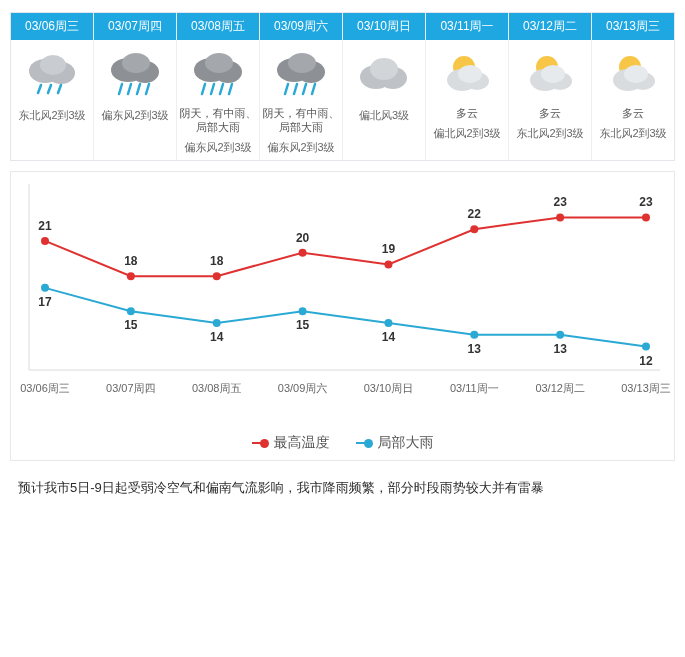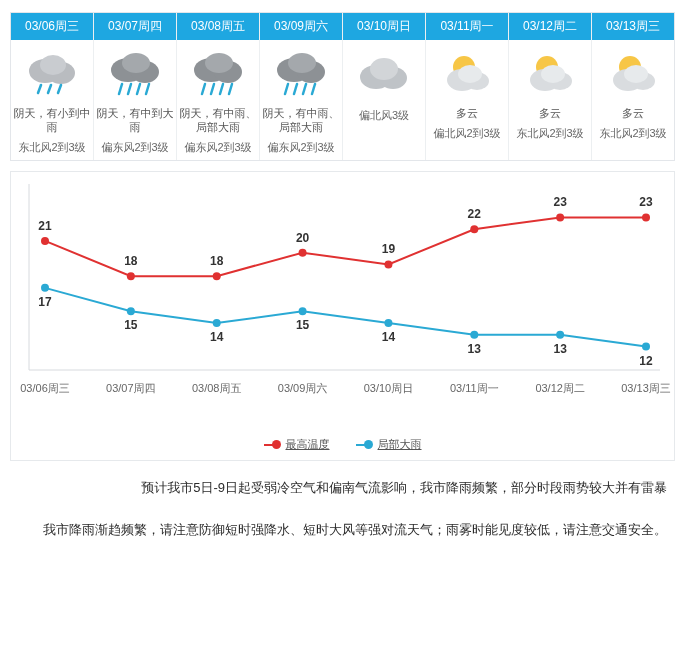--- a/index.html
+++ b/index.html
@@ -52,34 +52,34 @@
     border:1px solid #e6e9ec;
     background:#fff;
     height:290px;
     position:relative;
     box-sizing:border-box;
   }
   .chart-svg{display:block;}
   .legend{
     position:absolute;left:0;right:0;bottom:8px;
     display:flex;justify-content:center;gap:26px;
-    font-size:11px;color:#555;text-decoration:underline;
+    font-size:14px;color:#555;
   }
   .legend-item{display:flex;align-items:center;gap:5px;}
   .lg-dot{width:9px;height:9px;border-radius:50%;display:inline-block;}
   .lg-line{width:14px;height:2px;display:inline-block;position:relative;}
 
   
   .text-block{
     margin:14px 18px 0 18px;
     font-size:13px;
     line-height:26px;
     color:#2b2b2b;
   }
-  .text-block p{margin:0 0 16px 0;text-align:right;}
+  .text-block p{margin:0 0 16px 0;}
   .hl{color:#e34a33;font-weight:bold;}
 </style>
 </head>
 <body>
 
 <div class="wrap">
 
   <div class="forecast">
 
     <div class="day">
@@ -89,40 +89,38 @@
           <ellipse cx="22" cy="22" rx="16" ry="12" fill="#b9bcc0"></ellipse>
           <ellipse cx="38" cy="24" rx="14" ry="11" fill="#b9bcc0"></ellipse>
           <ellipse cx="30" cy="16" rx="13" ry="10" fill="#c9ccd0"></ellipse>
           <g stroke="#2aa9d4" stroke-width="2.5" stroke-linecap="round">
             <line x1="18" y1="36" x2="15" y2="44"></line>
             <line x1="28" y1="36" x2="25" y2="44"></line>
             <line x1="38" y1="36" x2="35" y2="44"></line>
           </g>
         </svg>
       </div>
-      <div class="desc">阴天，有小到中雨</div>
       <div class="wind">东北风2到3级</div>
     </div>
 
     <div class="day">
       <div class="day-head">03/07周四</div>
       <div class="icon-box">
         <svg width="58" height="50" viewBox="0 0 58 50">
           <ellipse cx="22" cy="21" rx="17" ry="12" fill="#8d9195"></ellipse>
           <ellipse cx="39" cy="23" rx="14" ry="11" fill="#8d9195"></ellipse>
           <ellipse cx="30" cy="14" rx="14" ry="10" fill="#a4a8ac"></ellipse>
           <g stroke="#2aa9d4" stroke-width="2.5" stroke-linecap="round">
             <line x1="16" y1="35" x2="13" y2="45"></line>
             <line x1="25" y1="35" x2="22" y2="45"></line>
             <line x1="34" y1="35" x2="31" y2="45"></line>
             <line x1="43" y1="35" x2="40" y2="45"></line>
           </g>
         </svg>
       </div>
-      <div class="desc">阴天，有中到大雨</div>
       <div class="wind">偏东风2到3级</div>
     </div>
 
     <div class="day">
       <div class="day-head">03/08周五</div>
       <div class="icon-box">
         <svg width="58" height="50" viewBox="0 0 58 50">
           <ellipse cx="22" cy="21" rx="17" ry="12" fill="#8d9195"></ellipse>
           <ellipse cx="39" cy="23" rx="14" ry="11" fill="#8d9195"></ellipse>
           <ellipse cx="30" cy="14" rx="14" ry="10" fill="#a4a8ac"></ellipse>
@@ -269,16 +267,15 @@
       <span class="legend-item">
         <span class="lg-line" style="background:#2aa9d4"></span>
         <span class="lg-dot" style="background:#2aa9d4;margin-left:-11px"></span>
         <span>局部大雨</span>
       </span>
     </div>
   </div>
 
   <div class="text-block">
     <p>预计我市5日-9日起受弱冷空气和偏南气流影响，我市降雨频繁，部分时段雨势较大并有雷暴</p>
-    <p>我市降雨渐趋频繁，请注意防御短时强降水、短时大风等强对流天气；雨雾时能见度较低，请注意交通安全。</p>
   </div>
 
 </div>
 
 </body></html>

